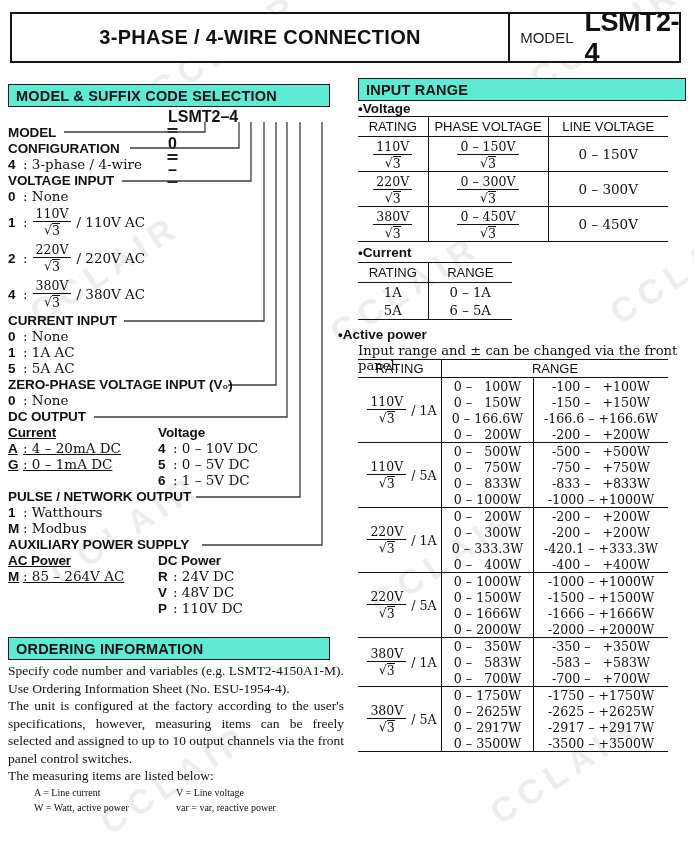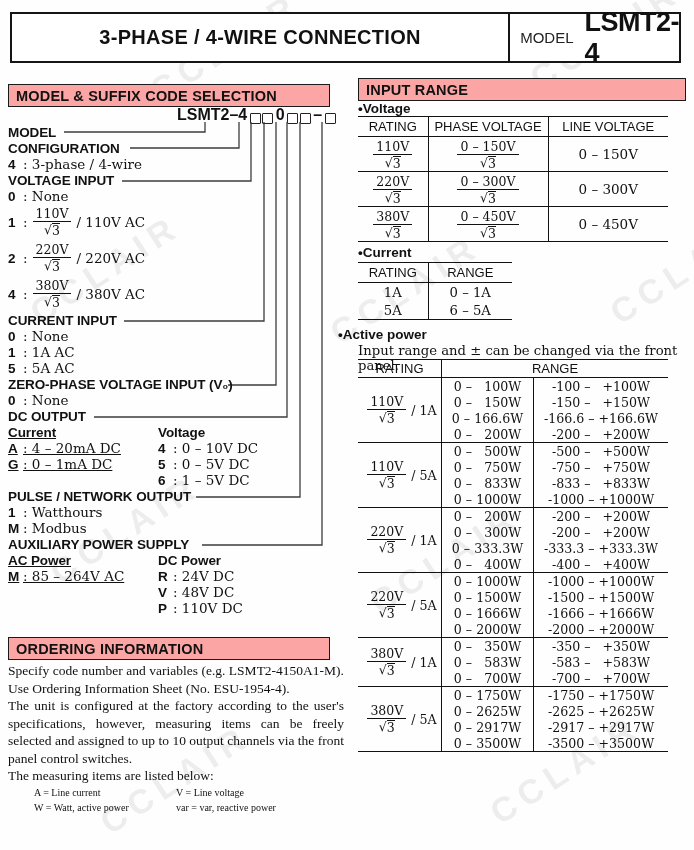--- a/index.html
+++ b/index.html
@@ -13,30 +13,30 @@
   
   .topbox{position:absolute;left:10px;top:12px;width:671px;height:51px;border:2px solid #151515;
           display:flex;box-sizing:border-box;background:#fff;}
   .tleft{width:508px;display:flex;align-items:center;justify-content:center;
          font:bold 20px "Liberation Sans","DejaVu Sans",sans-serif;letter-spacing:.3px;}
   .tright{flex:1;border-left:2px solid #151515;display:flex;align-items:center;gap:11px;padding-left:10px;}
   .mlabel{font:15px "Liberation Sans",sans-serif;color:#222;}
   .mvalue{font:bold 27px "Liberation Sans",sans-serif;letter-spacing:-.5px;}
 
   
-  .sechead{position:absolute;background:#fca5a5;border:1.7px solid #1a1a1a;height:23px;
+  .sechead{position:absolute;background:#5eead4;border:1.7px solid #1a1a1a;height:23px;
            box-sizing:border-box;display:flex;align-items:center;padding:7px 7px;
            font:bold 14.5px "Liberation Sans","DejaVu Sans",sans-serif;letter-spacing:.2px;}
   #sh-suffix{left:8px;top:84px;width:322px;}
   #sh-input{left:358px;top:78px;width:328px;}
   #sh-order{left:8px;top:637px;width:322px;}
 
   
-  .codeline{position:absolute;left:176px;top:108px;height:16px;display:flex;align-items:flex-end;gap:1.5px;
-            font:bold 16px "Liberation Sans",sans-serif;letter-spacing:0;}
+  .codeline{position:absolute;left:167px;top:108px;height:16px;display:flex;align-items:flex-start;gap:1.5px;
+            font:bold 16px "Liberation Sans",sans-serif;letter-spacing:0;flex-direction:column;}
   .codebox{width:11px;height:11px;border:1.6px solid #222;border-radius:1px;background:#fff;box-sizing:border-box;}
   .codeline .seg{padding:0 1px;}
 
   
   .leaders{position:absolute;left:0;top:0;pointer-events:none;}
 
   
   .leftcol{position:absolute;left:8px;top:124px;width:338px;}
   .ln{height:16px;display:flex;align-items:center;}
   .lnf{height:36px;}
@@ -476,21 +476,21 @@
         <div class="arow">
             <span class="au">0 –   200W</span>
             <span class="ab">-200 –   +200W</span>
           </div>
         <div class="arow">
             <span class="au">0 –   300W</span>
             <span class="ab">-200 –   +200W</span>
           </div>
         <div class="arow">
             <span class="au">0 – 333.3W</span>
-            <span class="ab">-333.3 – +333.3W</span>
+            <span class="ab">-420.1 – +333.3W</span>
           </div>
         <div class="arow">
             <span class="au">0 –   400W</span>
             <span class="ab">-400 –   +400W</span>
           </div>
       </div>
     </div>
 
     <div class="agroup">
       <div class="arating">

